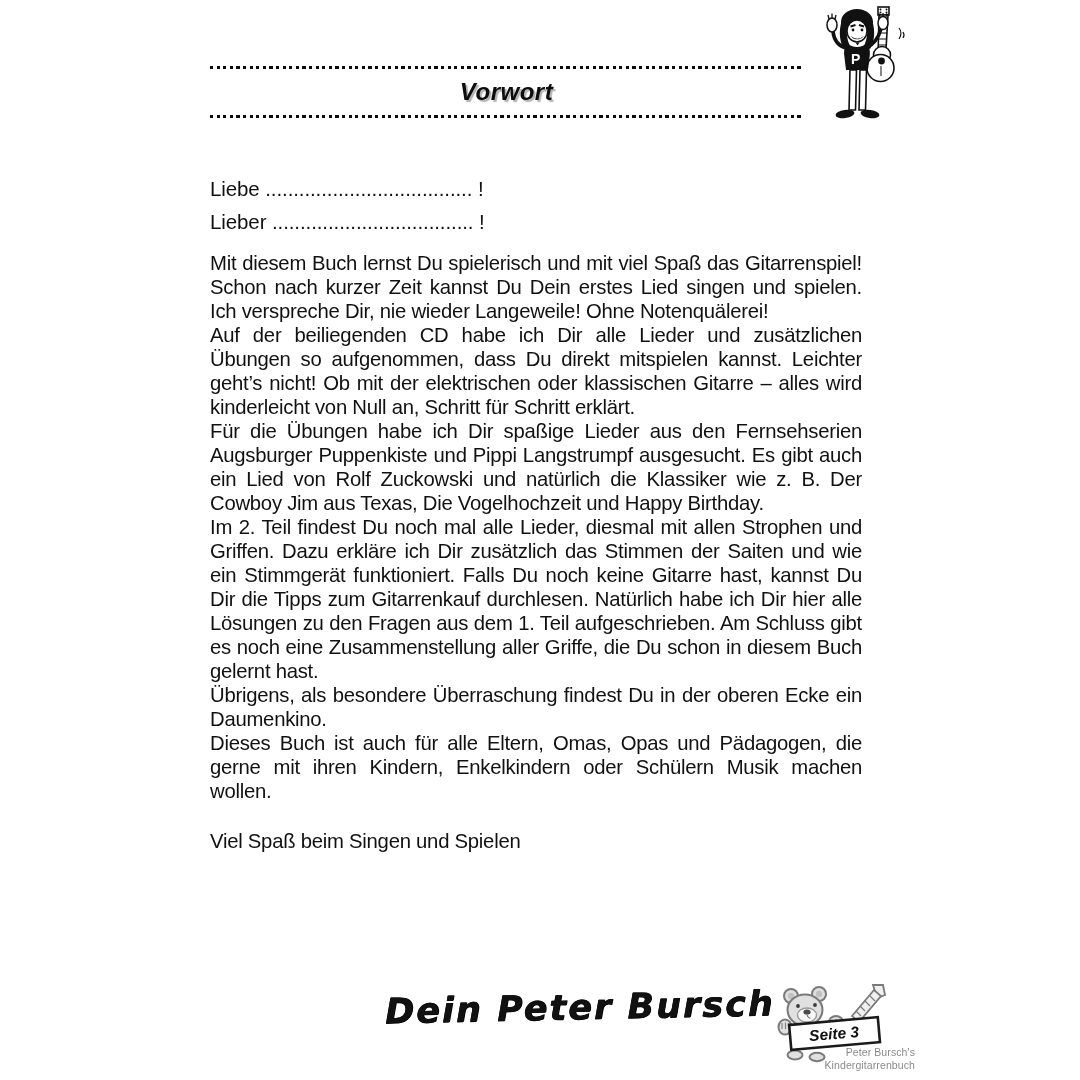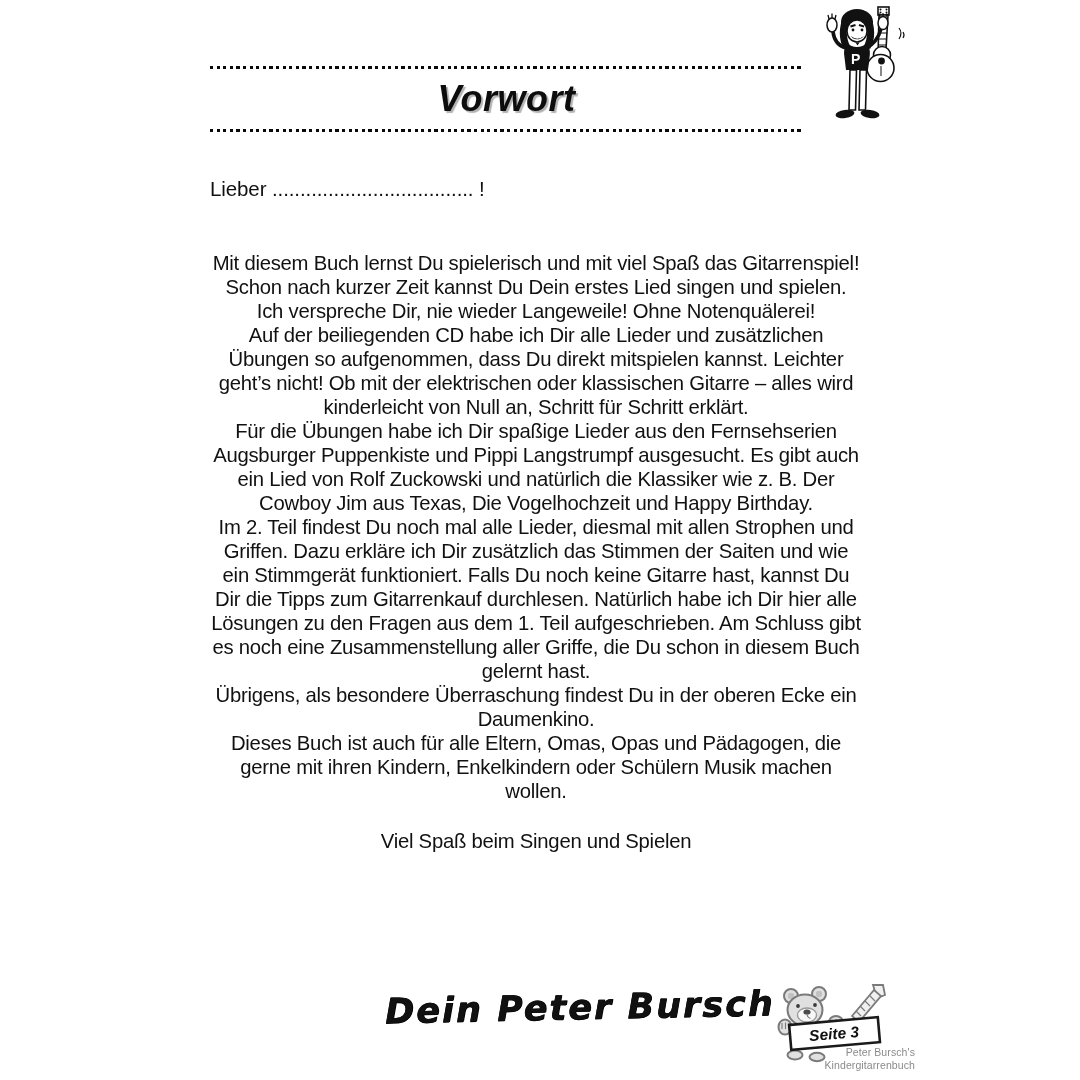--- a/index.html
+++ b/index.html
@@ -15,36 +15,36 @@
   }
   
   .title-block { position:absolute; left:210px; top:66px; width:593px; }
   .dotted-rule {
     height:4px; width:100%;
     background-image:repeating-linear-gradient(to right,#0a0a0a 0 3.2px,transparent 3.2px 6.6px);
     background-position:left center; background-repeat:repeat-x; background-size:auto 3.4px;
   }
   .page-title {
     text-align:center;
-    font-size:36px; font-weight:bold; font-style:italic;
+    font-size:24px; font-weight:bold; font-style:italic;
     letter-spacing:0.5px;
     padding:8px 0 9px 0;
     color:#0d0d0d;
     text-shadow:2px 2px 1px rgba(0,0,0,0.30);
   }
   .player-mascot { position:absolute; left:818px; top:6px; width:94px; height:128px; }
   
   .salutation { position:absolute; left:210px; top:172px; font-size:20.5px; line-height:33px; letter-spacing:-0.1px; }
   
   .body-text {
     position:absolute; left:210px; top:251px; width:652px;
     font-size:20.3px; line-height:24px; letter-spacing:-0.25px;
     text-align:justify;
   }
-  .body-text p { margin:0;text-align:center; }
+  .body-text p { margin:0; }
   .closing-line { margin-top:26px !important; text-align:left; }
   
   .signature {
     position:absolute; left:385px; top:988px; width:320px;
     font-family:"DejaVu Sans", sans-serif;
     font-weight:bold; font-style:italic;
     font-size:35px; letter-spacing:2px; white-space:nowrap;
     transform:rotate(-1.2deg);
     text-shadow:0.6px 0 0 #000, 0 0.6px 0 #000;
   }
@@ -107,20 +107,21 @@
     <path d="M61,11.5 l-0.5,-4 M64,11 l0,-4 M67,11.5 l0.8,-4" stroke="#111" stroke-width="1.2"></path>
 
     <path d="M31,64 L37.5,64 L36.5,104 L30,104 Z" fill="#fff" stroke="#111" stroke-width="1.6"></path>
     <path d="M41,64 L47.5,64 L46.5,104 L40,104 Z" fill="#fff" stroke="#111" stroke-width="1.6"></path>
 
     <ellipse cx="26" cy="108" rx="9.5" ry="4" fill="#111" transform="rotate(-7 26 108)"></ellipse>
     <ellipse cx="51" cy="108" rx="9.5" ry="4" fill="#111" transform="rotate(7 51 108)"></ellipse>
   </svg>
 
   <div class="salutation">
+    <div>Liebe ..................................... !</div>
     <div>Lieber .................................... !</div>
   </div>
 
   <div class="body-text">
     <p>Mit diesem Buch lernst Du spielerisch und mit viel Spaß das Gitarrenspiel! Schon nach kurzer Zeit kannst Du Dein erstes Lied singen und spielen. Ich verspreche Dir, nie wieder Langeweile! Ohne Notenquälerei!</p>
     <p>Auf der beiliegenden CD habe ich Dir alle Lieder und zusätzlichen Übungen so aufgenommen, dass Du direkt mitspielen kannst. Leichter geht’s nicht! Ob mit der elektrischen oder klassischen Gitarre – alles wird kinderleicht von Null an, Schritt für Schritt erklärt.</p>
     <p>Für die Übungen habe ich Dir spaßige Lieder aus den Fernsehserien Augsburger Puppenkiste und Pippi Langstrumpf ausgesucht. Es gibt auch ein Lied von Rolf Zuckowski und natürlich die Klassiker wie z. B. Der Cowboy Jim aus Texas, Die Vogelhochzeit und Happy Birthday.</p>
     <p>Im 2. Teil findest Du noch mal alle Lieder, diesmal mit allen Strophen und Griffen. Dazu erkläre ich Dir zusätzlich das Stimmen der Saiten und wie ein Stimmgerät funktioniert. Falls Du noch keine Gitarre hast, kannst Du Dir die Tipps zum Gitarrenkauf durchlesen. Natürlich habe ich Dir hier alle Lösungen zu den Fragen aus dem 1. Teil aufgeschrieben. Am Schluss gibt es noch eine Zusammenstellung aller Griffe, die Du schon in diesem Buch gelernt hast.</p>
     <p>Übrigens, als besondere Überraschung findest Du in der oberen Ecke ein Daumenkino.</p>
     <p>Dieses Buch ist auch für alle Eltern, Omas, Opas und Pädagogen, die gerne mit ihren Kindern, Enkelkindern oder Schülern Musik machen wollen.</p>

